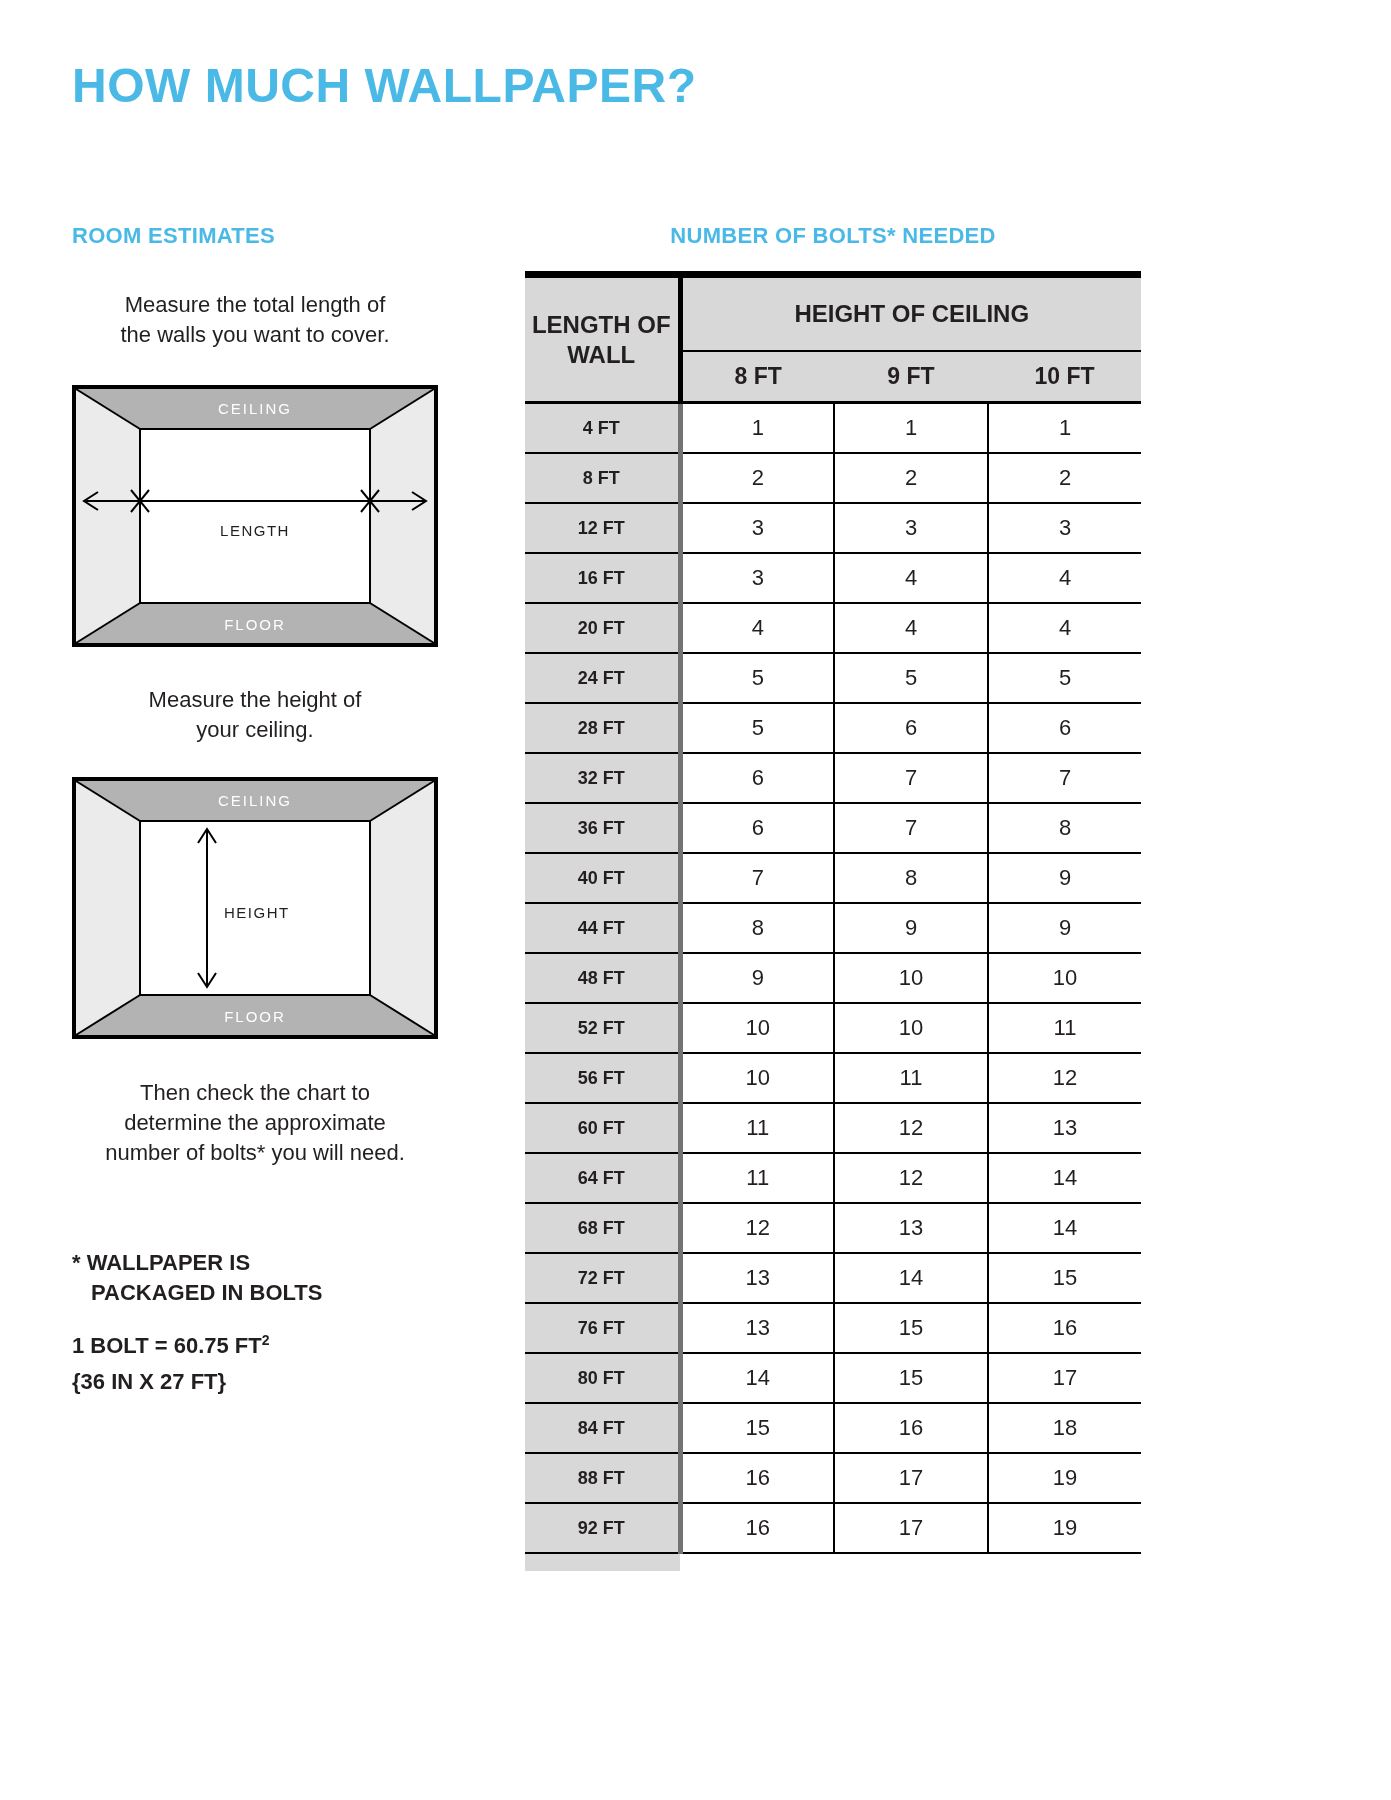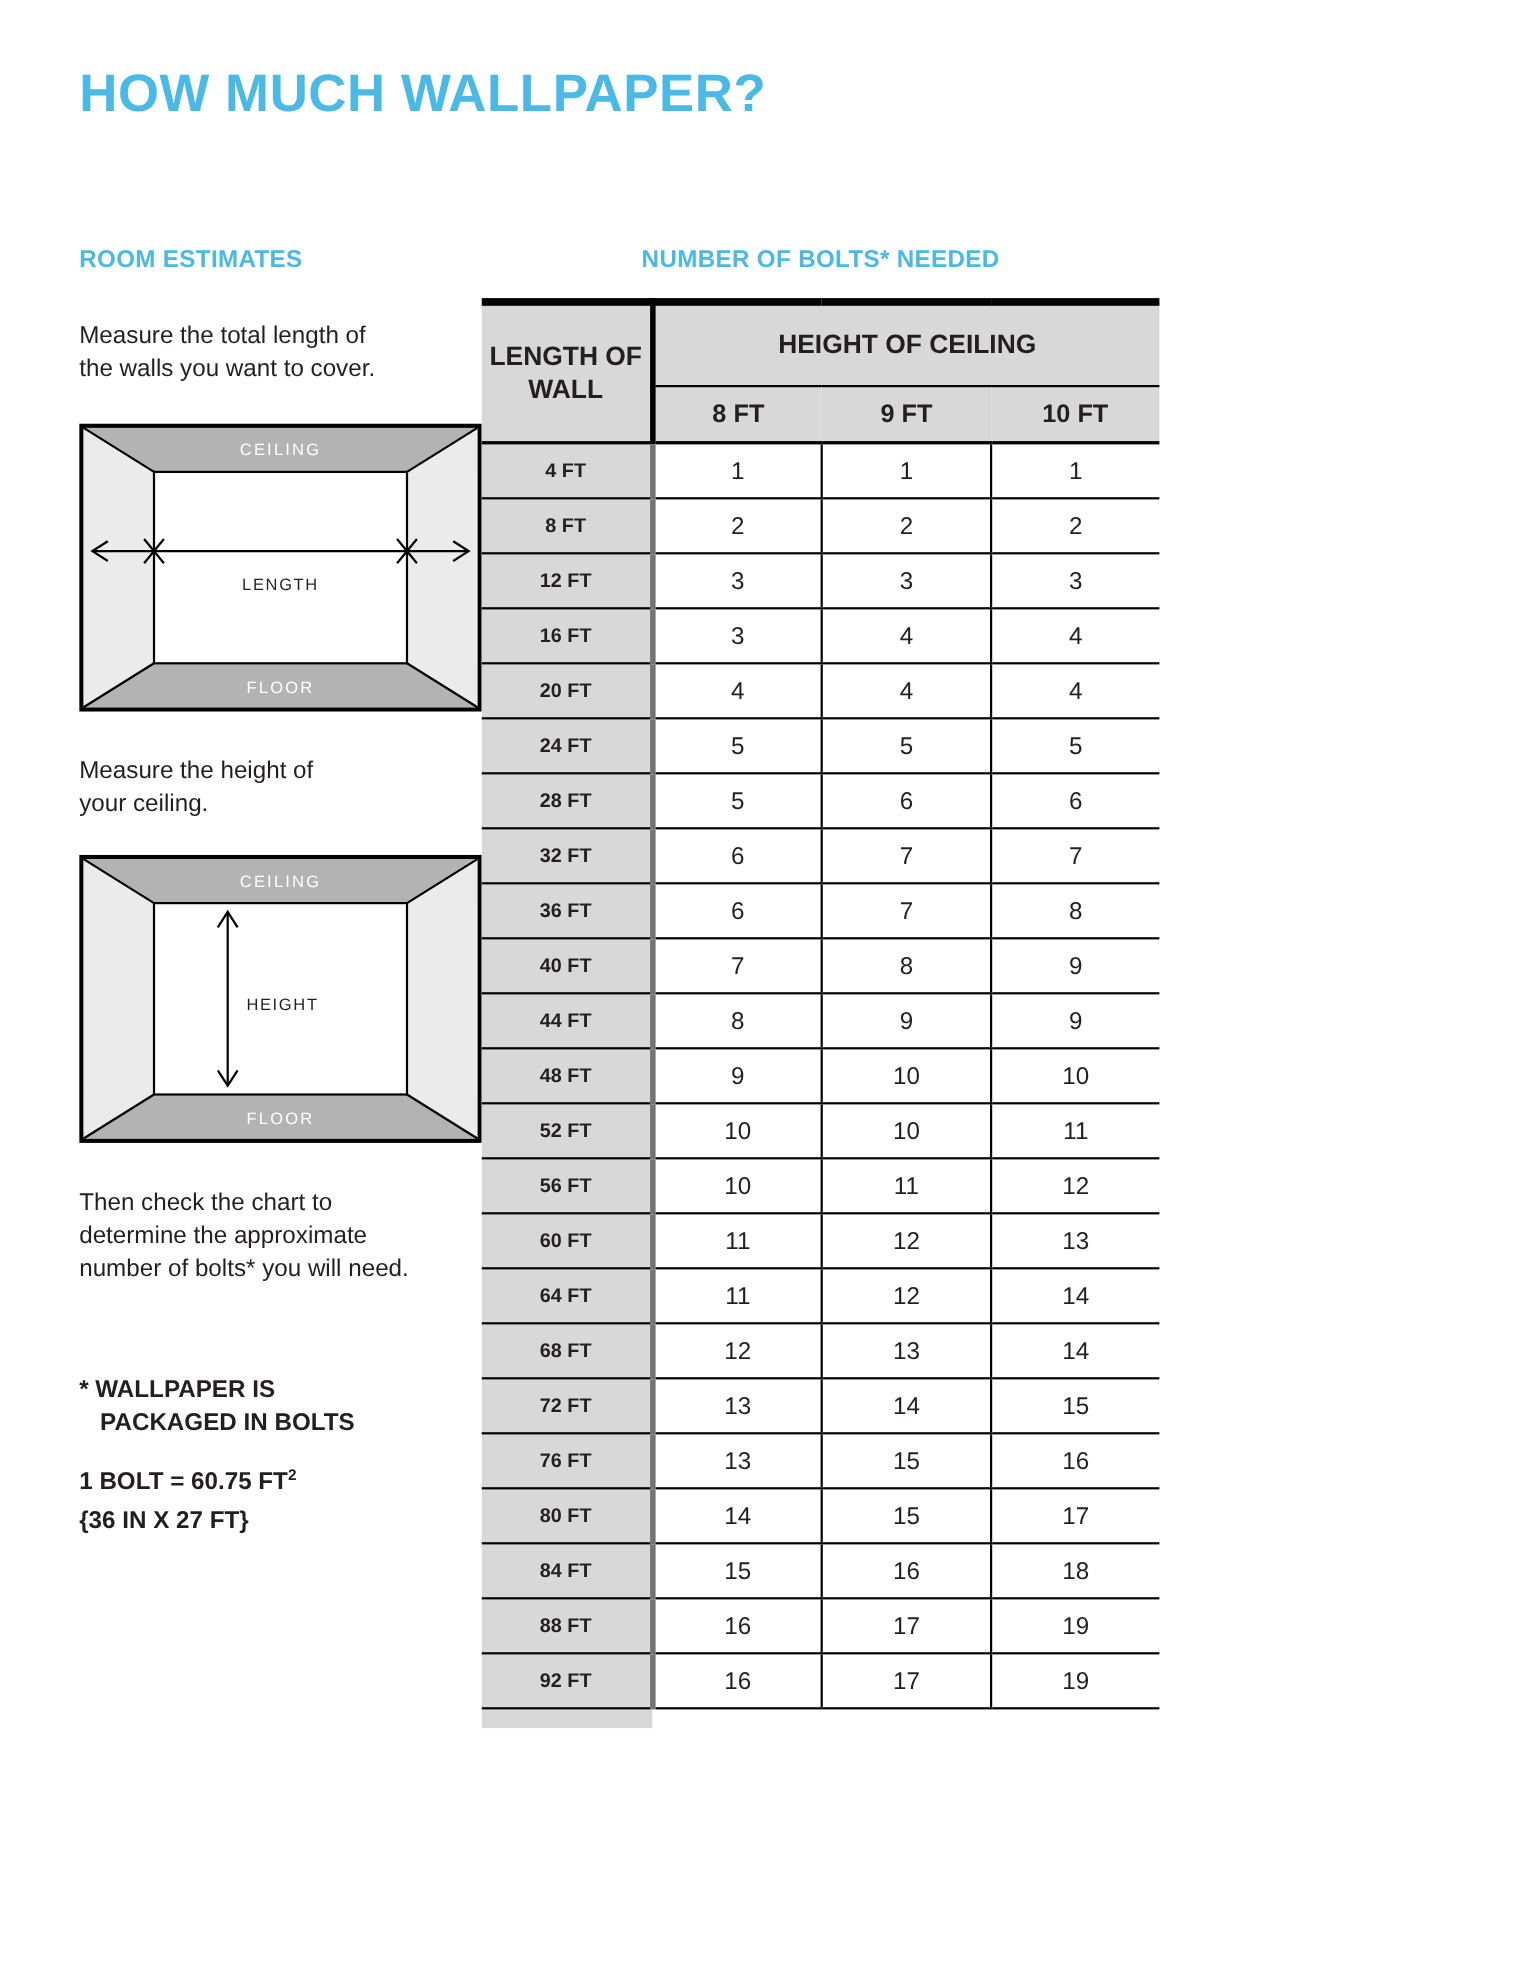--- a/index.html
+++ b/index.html
@@ -8,24 +8,24 @@
   html,body { margin:0; padding:0; }
   body {
     width:1391px; height:1800px; background:#ffffff;
     font-family:"Liberation Sans", sans-serif; color:var(--text);
   }
   .page { position:relative; width:1161px; height:1800px; overflow:hidden;
           padding:58px 0 0 72px; box-sizing:border-box; }
   .title { margin:0; font-size:48px; font-weight:700; color:var(--accent); letter-spacing:0.5px; }
   .columns { display:flex; align-items:flex-start; margin-top:110px; }
   .left-col { flex:0 0 366px; width:366px; }
-  .right-col { flex:0 0 616px; }
+  .right-col { flex:0 0 616px; margin-left:87px; }
   .section-heading { margin:0; font-size:22px; font-weight:700; color:var(--accent); letter-spacing:0.3px; }
   .right-col .section-heading { text-align:center; }
-  .step { margin:0; font-size:22px; line-height:30px; }
+  .step { margin:0; font-size:22px; line-height:30px;text-align:center; }
   .step-line { display:block; }
   .step-1 { margin-top:41px; }
   .diagram { display:block; }
   .diagram-1 { margin-top:35px; }
   .step-2 { margin-top:38px; }
   .diagram-2 { margin-top:32px; }
   .step-3 { margin-top:39px; }
   .footnote { margin:80px 0 0 0; font-size:22px; font-weight:700; line-height:30px; }
   .footnote .indent { display:block; padding-left:19px; }
   .bolt-eq { margin:24px 0 0 0; font-size:22px; font-weight:700; }

